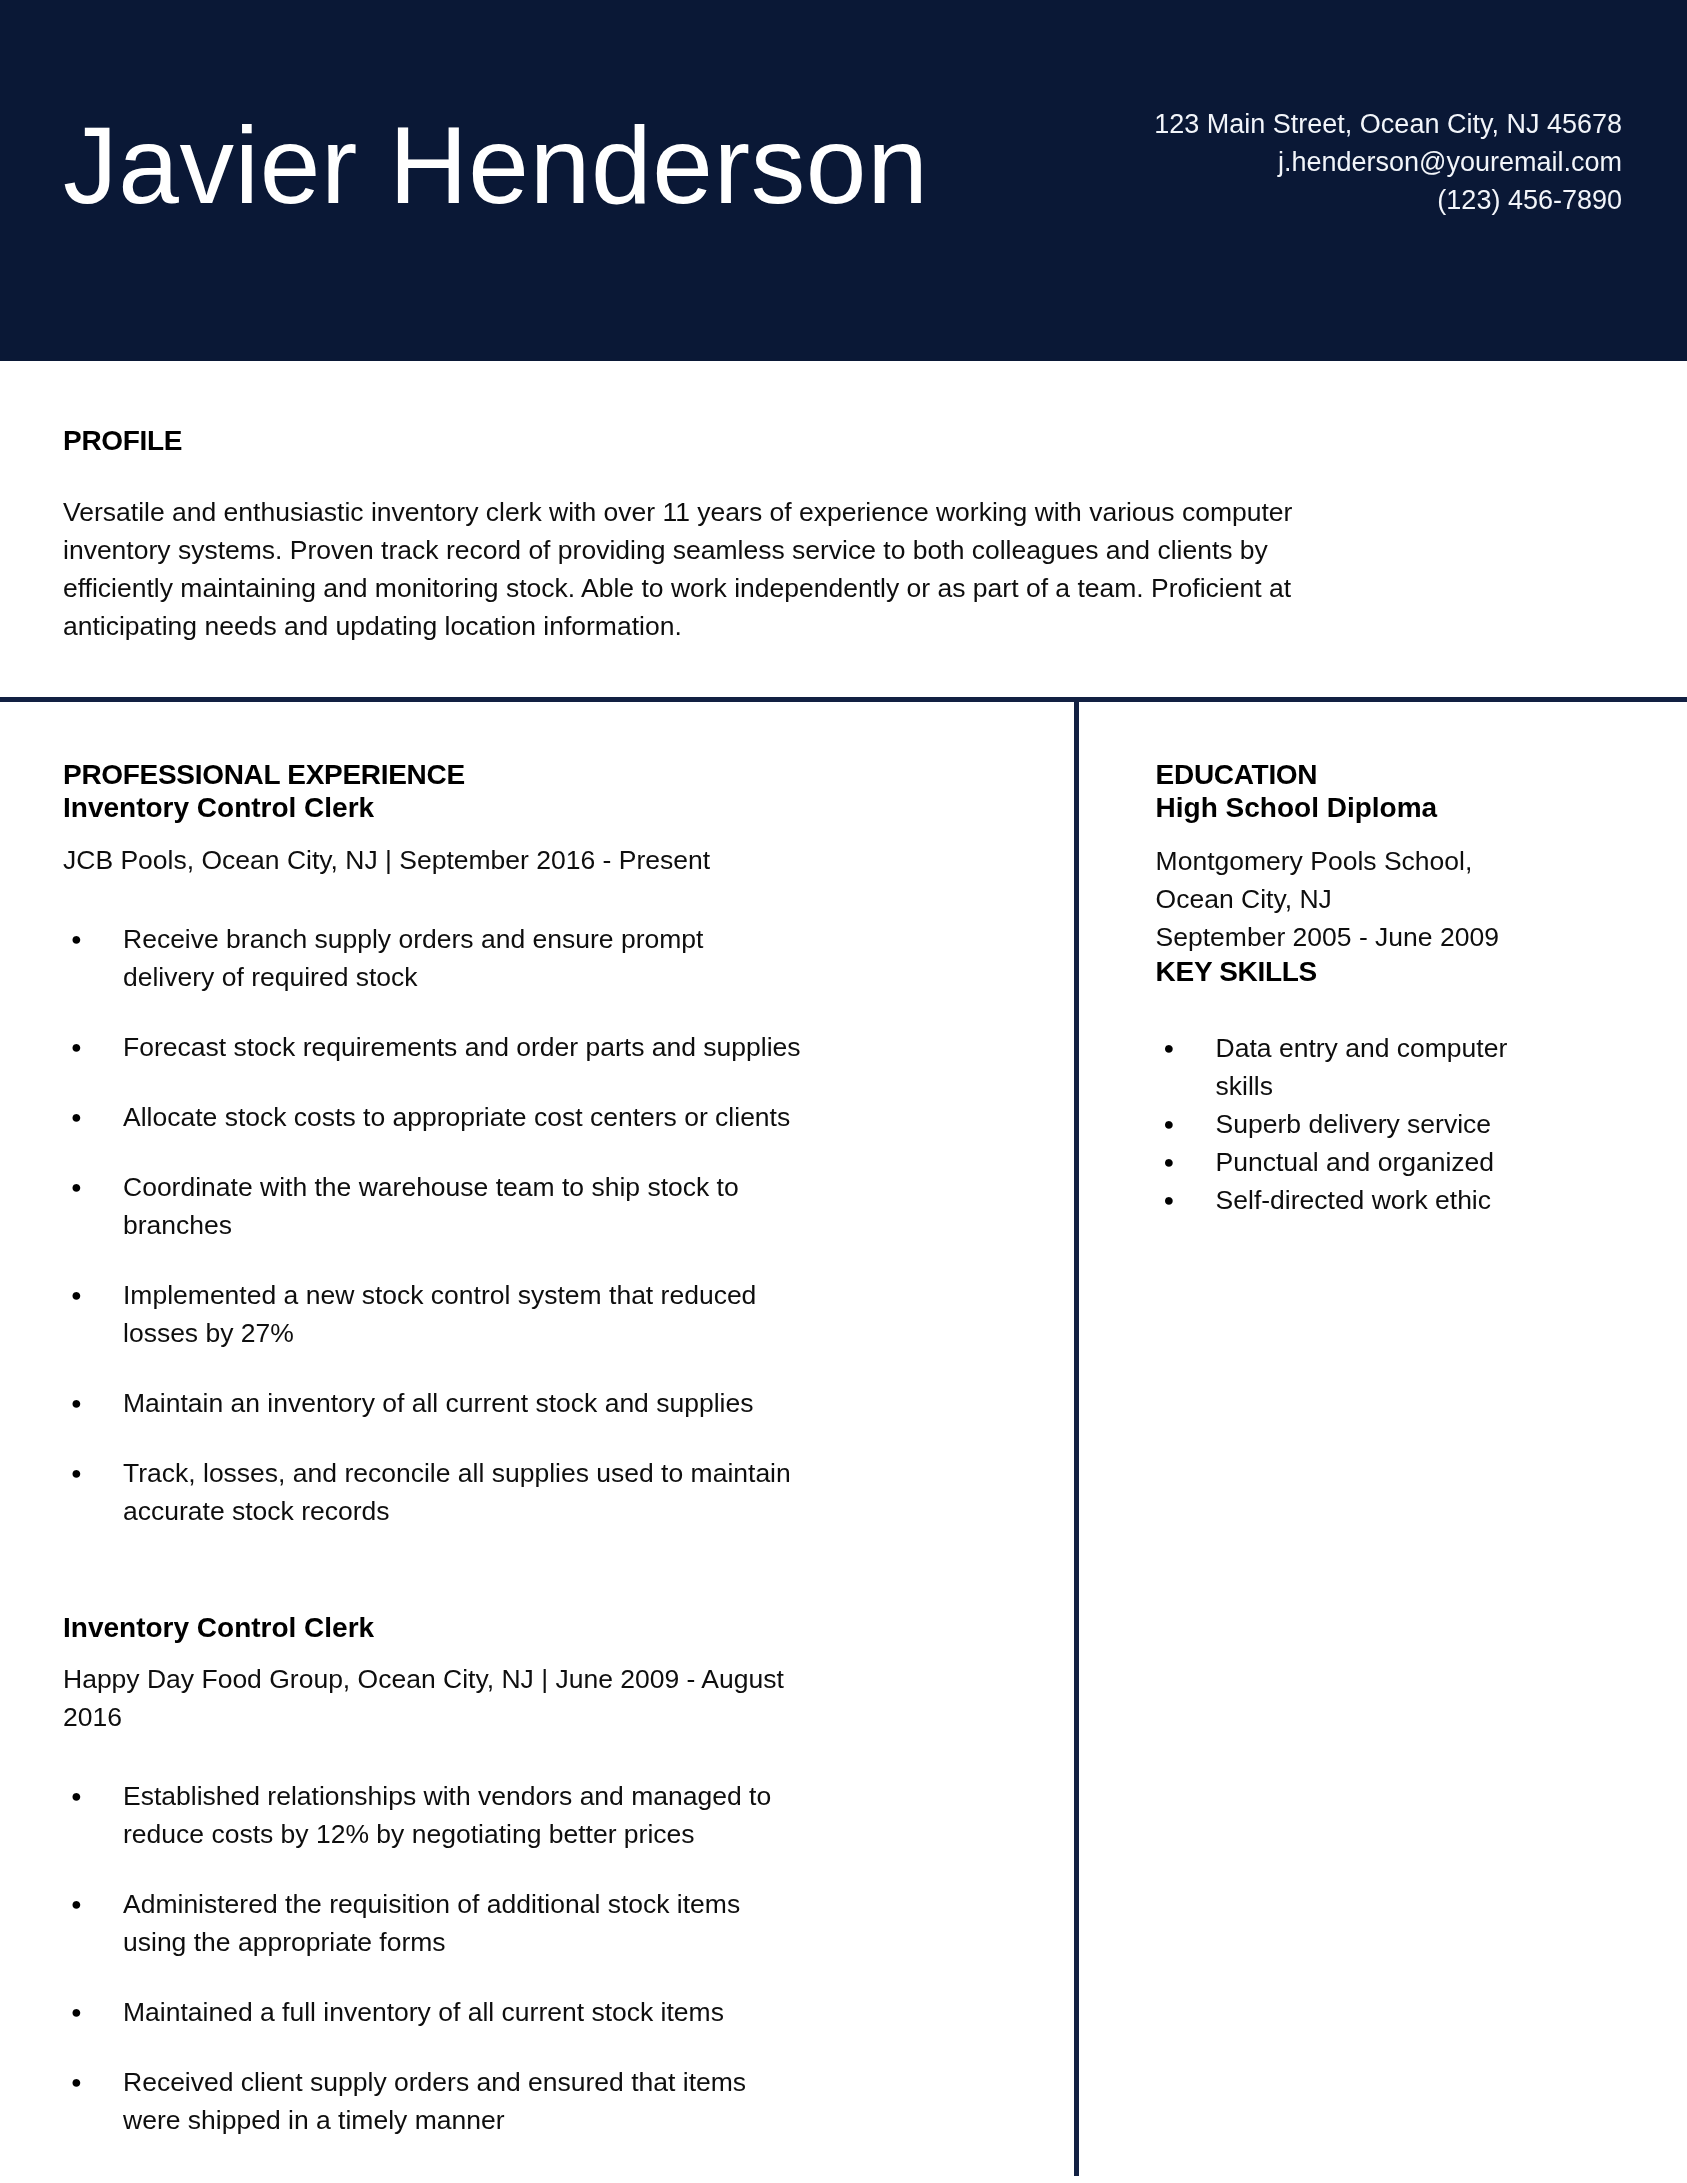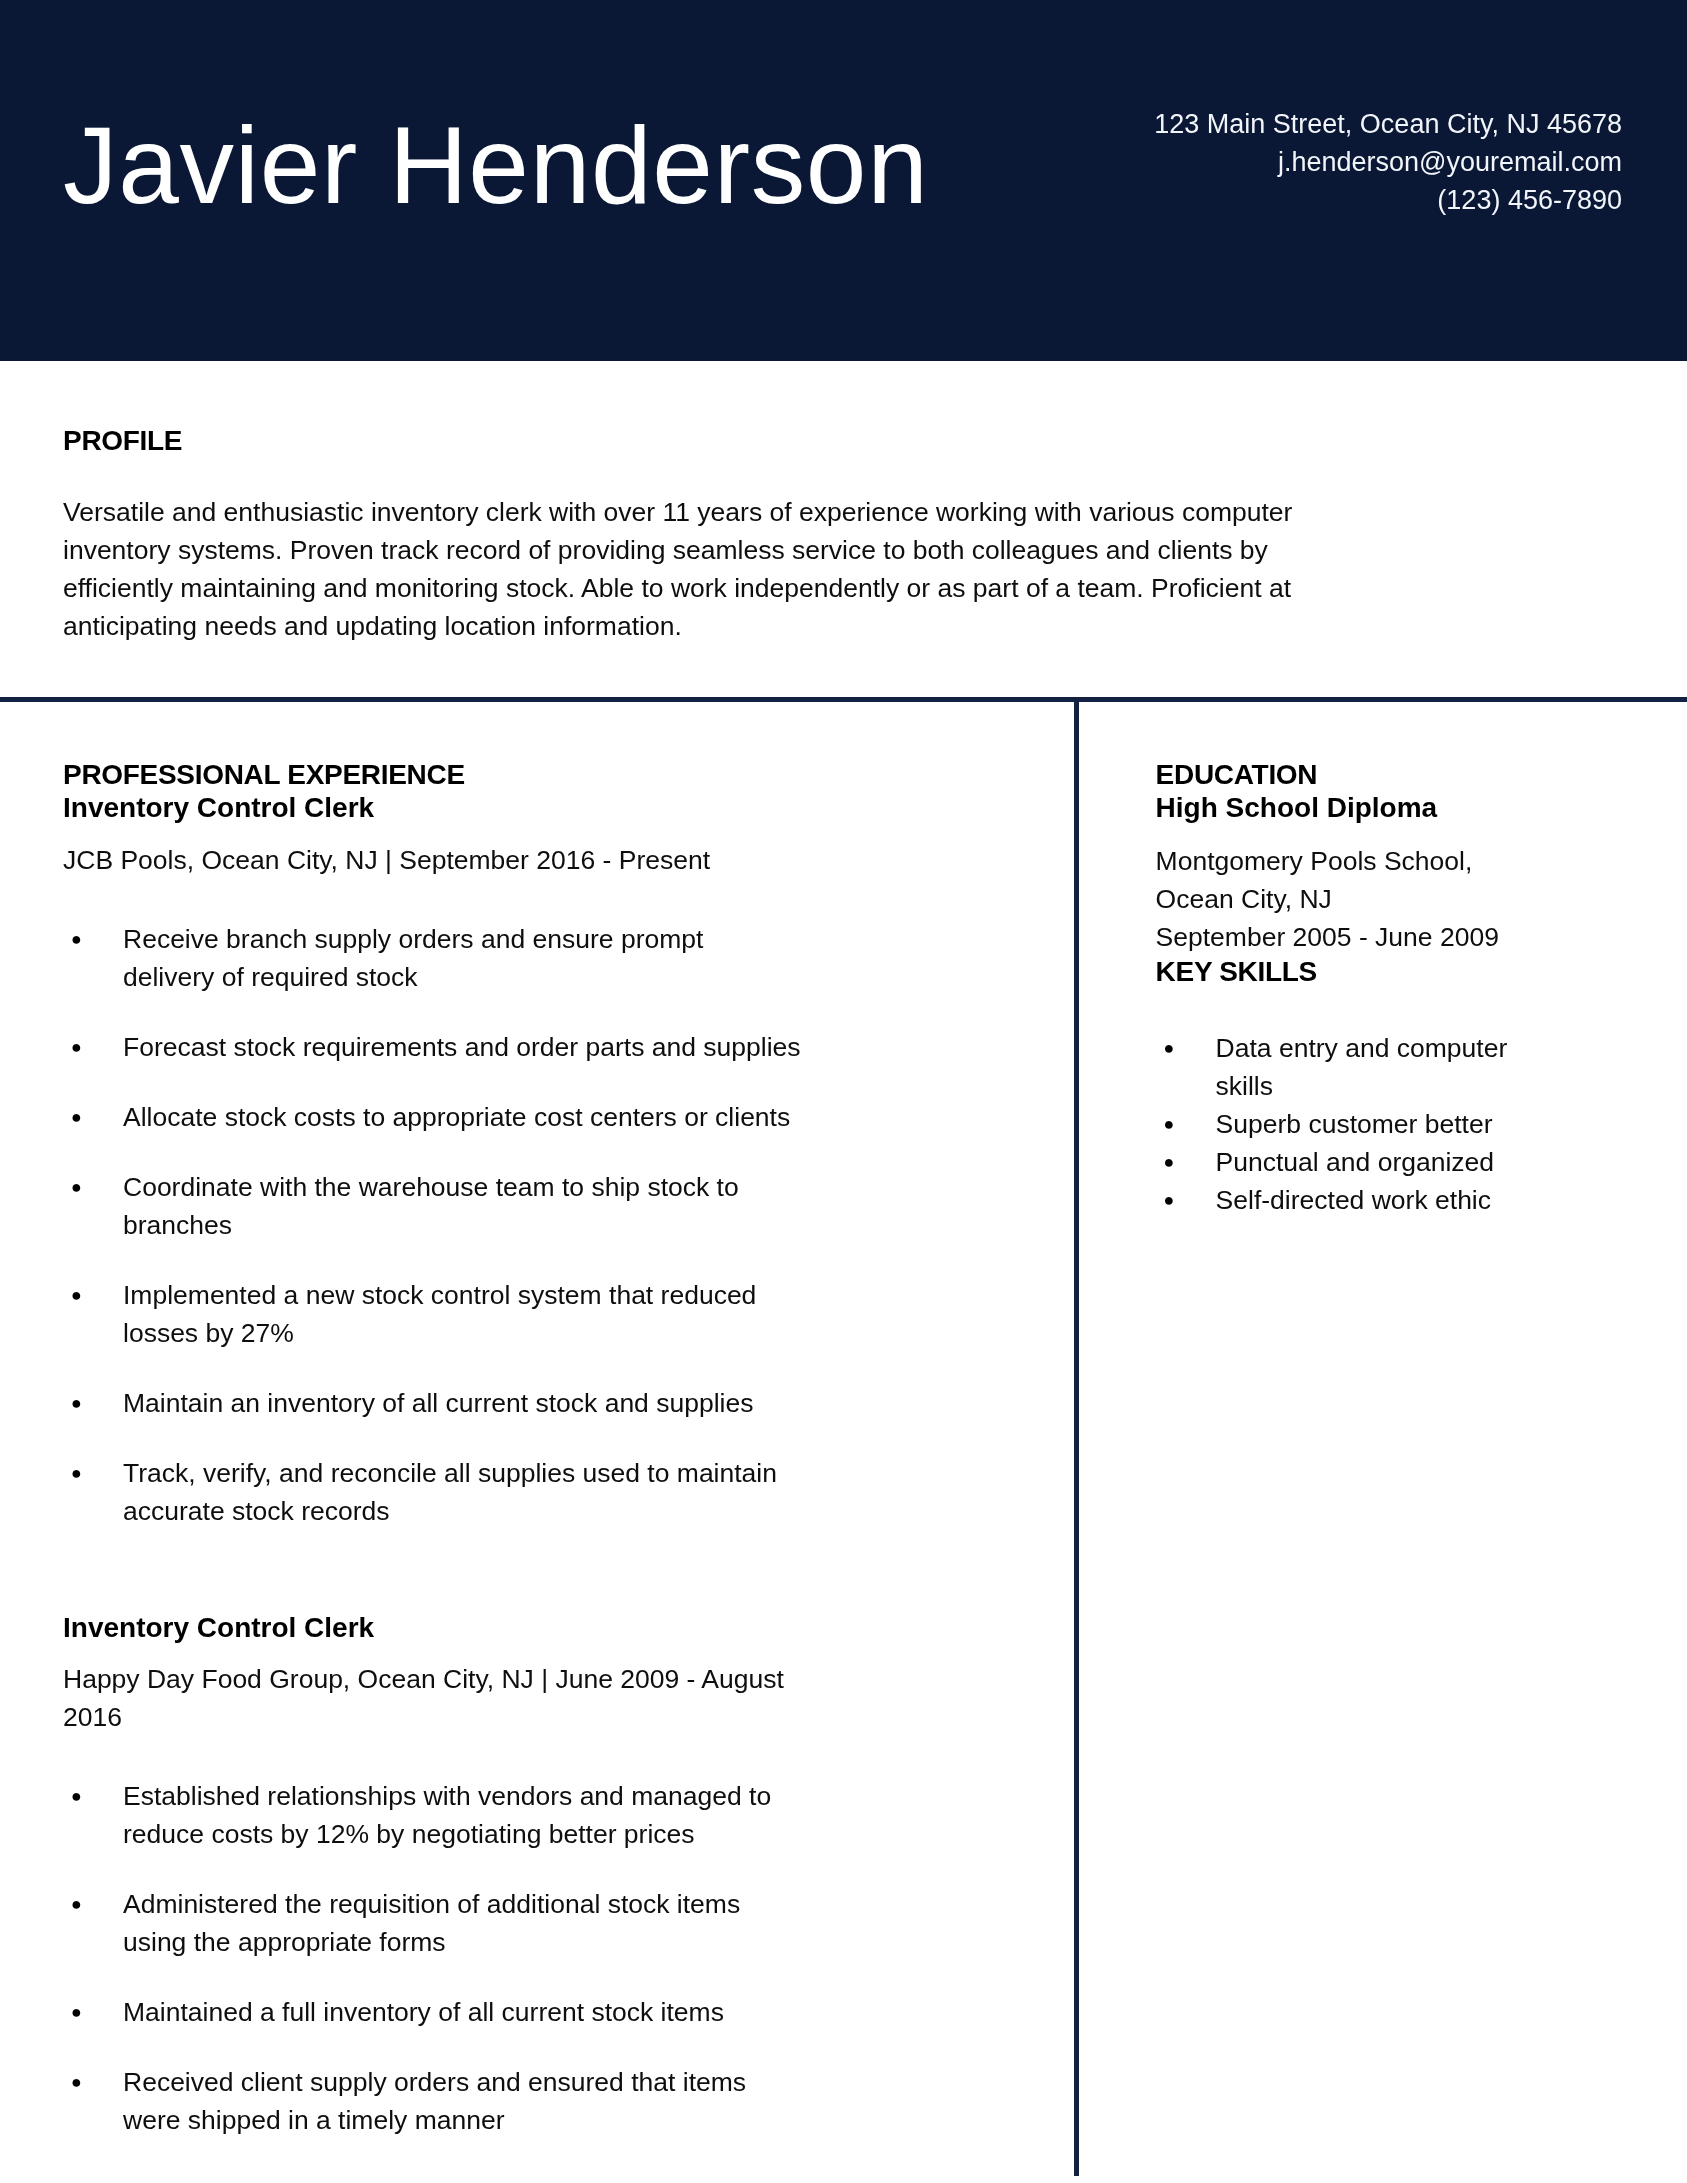--- a/index.html
+++ b/index.html
@@ -160,21 +160,21 @@
       <div class="job">
         <h3 class="subheading job-title">Inventory Control Clerk</h3>
         <div class="meta">JCB Pools, Ocean City, NJ | September 2016 - Present</div>
         <ul class="bullets left-list">
           <li>Receive branch supply orders and ensure prompt delivery of required stock</li>
           <li>Forecast stock requirements and order parts and supplies</li>
           <li>Allocate stock costs to appropriate cost centers or clients</li>
           <li>Coordinate with the warehouse team to ship stock to branches</li>
           <li>Implemented a new stock control system that reduced losses by 27%</li>
           <li>Maintain an inventory of all current stock and supplies</li>
-          <li>Track, verify, and reconcile all supplies used to maintain accurate stock records</li>
+          <li>Track, losses, and reconcile all supplies used to maintain accurate stock records</li>
         </ul>
       </div>
 
       <div class="job job2">
         <h3 class="subheading">Inventory Control Clerk</h3>
         <div class="meta">Happy Day Food Group, Ocean City, NJ | June 2009 - August 2016</div>
         <ul class="bullets left-list">
           <li>Established relationships with vendors and managed to reduce costs by 12% by negotiating better prices</li>
           <li>Administered the requisition of additional stock items using the appropriate forms</li>
           <li>Maintained a full inventory of all current stock items</li>
@@ -190,21 +190,21 @@
       <h3 class="subheading degree">High School Diploma</h3>
       <div class="school-block">
         <div class="school-line">Montgomery Pools School,</div>
         <div class="school-line">Ocean City, NJ</div>
         <div class="school-line">September 2005 - June 2009</div>
       </div>
 
       <h2 class="section skills-heading">KEY SKILLS</h2>
       <ul class="bullets right-list">
         <li>Data entry and computer skills</li>
-        <li>Superb customer better</li>
+        <li>Superb delivery service</li>
         <li>Punctual and organized</li>
         <li>Self-directed work ethic</li>
       </ul>
     </div>
 
   </div>
 </div>
 
 
 </body></html>

